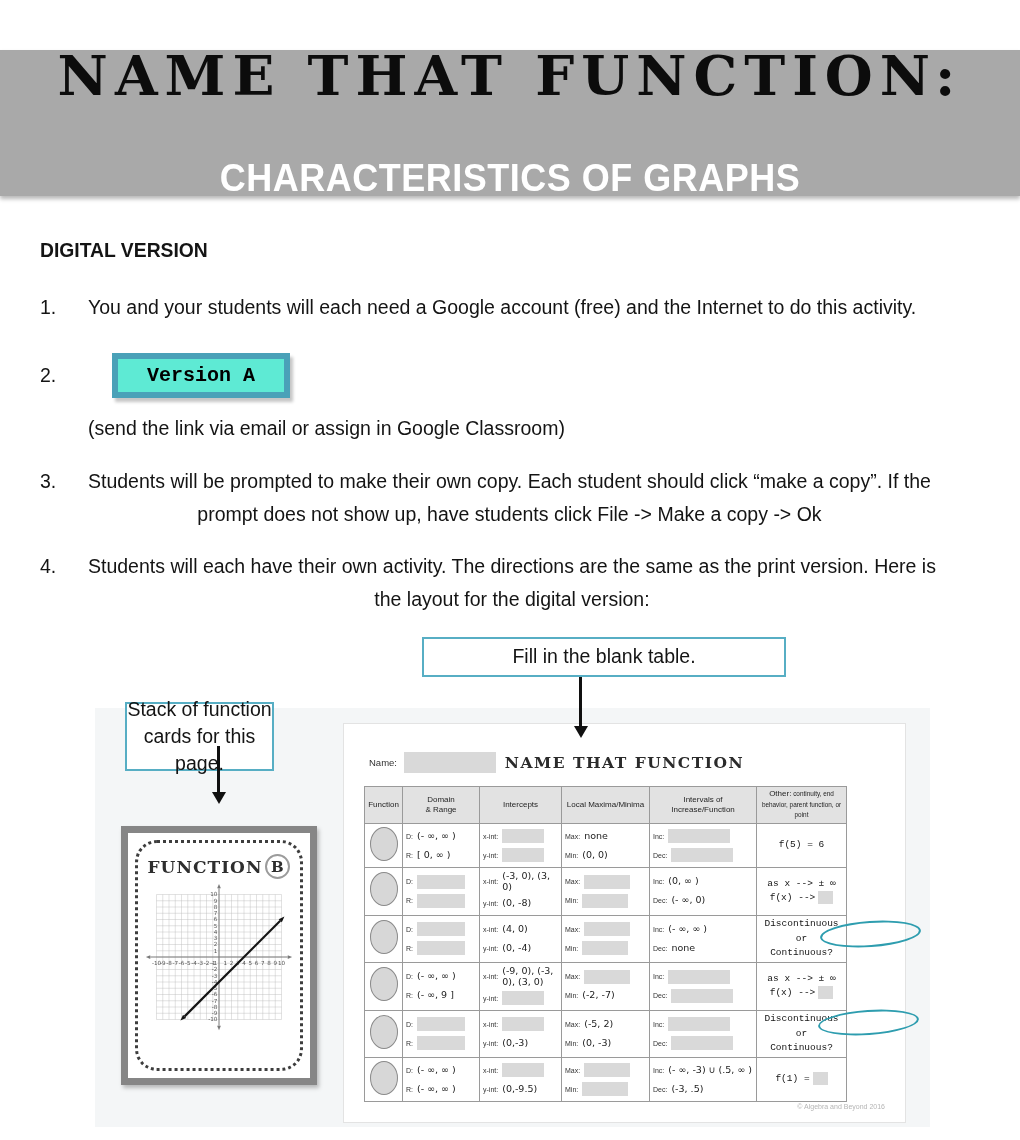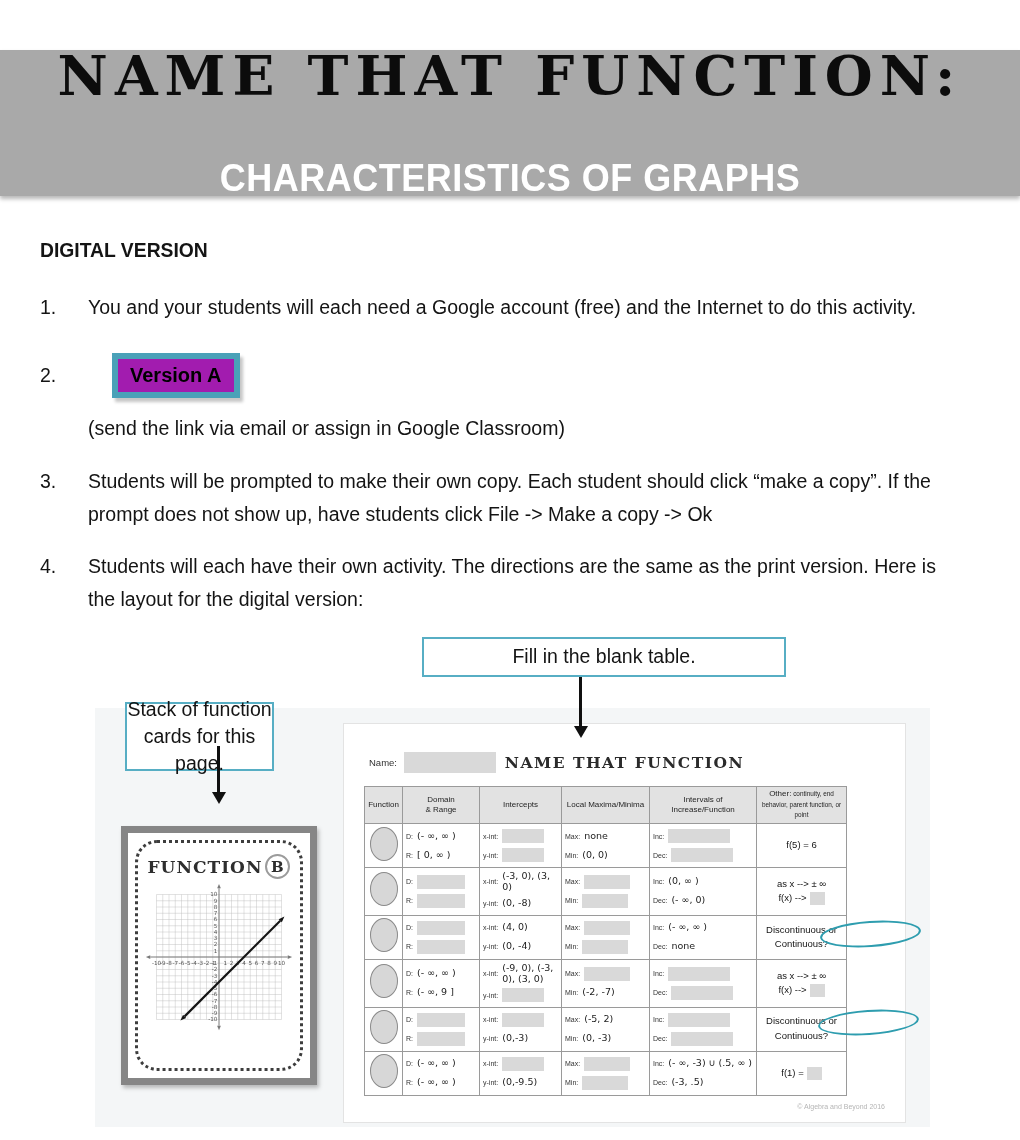--- a/index.html
+++ b/index.html
@@ -20,24 +20,24 @@
   .banner-title{font-family:"DejaVu Serif", serif; font-weight:900; font-size:55px;
     letter-spacing:7px; color:#0c0c0c; line-height:1; white-space:nowrap;}
   .banner-sub{font-weight:700; font-size:36px; color:#ffffff; letter-spacing:.5px;
     margin-top:7px; transform:scaleY(1.08);}
 
   
   .section-title{left:40px; top:238px; font-size:21px; font-weight:700;
     transform:scaleX(.92); transform-origin:left;}
   .step{left:40px; font-size:19.5px; line-height:33px; display:flex; align-items:flex-start;}
   .step-num{width:48px; flex:none;}
-  .step-text{white-space:pre-line; max-width:895px;}
+  .step-text{white-space:pre-line; max-width:895px;text-align:center;}
   #step-2{align-items:center; height:48px;}
-  .version-btn{border:6px solid var(--accent); background:#a21caf; font-family:Liberation Sans, sans-serif;
-    font-weight:700; font-size:20px; padding:5px 12px; margin-left:24px;
+  .version-btn{border:6px solid var(--accent); background:#5eead4; font-family:Liberation Mono, monospace;
+    font-weight:700; font-size:20px; padding:5px 29px; margin-left:24px;
     box-shadow:3px 4px 3px #c6c6c6; cursor:pointer; white-space:nowrap;}
   .note{left:88px; font-size:19.5px;}
 
   
   .callout{border:2px solid var(--callout); background:#fff; display:flex; align-items:center;
     justify-content:center; text-align:center; font-size:19.5px; line-height:1.4;
     white-space:pre-line; z-index:5;}
   #callout-table{left:422px; top:637px; width:364px; height:40px;}
   #callout-cards{left:125px; top:702px; width:149px; height:69px;}
   .v-arrow{width:3px; background:#101010; z-index:5;}
@@ -91,21 +91,21 @@
     background:#d7d7d7; border:1px solid #8a8a8a;}
   .pair{display:flex; align-items:center; margin:2px 0; min-height:17px;}
   .plbl{font-size:7px; color:#333; margin-right:4px; flex:none;}
   .pval{font-family:"DejaVu Sans", sans-serif; font-size:9.5px; color:#1b1b1b;
     line-height:1.15;}
   .blank{display:inline-block; background:var(--blank); height:14px; vertical-align:middle;}
   .bk-d,.bk-r{width:48px;} .bk-xint,.bk-yint{width:42px;}
   .bk-max,.bk-min{width:46px;} .bk-inc,.bk-dec{width:62px;}
   .bk-sm{width:15px; height:13px; margin-left:3px;}
   .other-cell{text-align:center;}
-  .oline{font-family:Liberation Sans, sans-serif; font-size:9.5px; line-height:1.55;}
+  .oline{font-family:Liberation Mono, monospace; font-size:9.5px; line-height:1.55;}
   .ws-copyright{position:absolute; right:20px; top:379px; font-size:7px; color:#b5b5b5;}
 
   
   .oval{border:2px solid var(--oval); border-radius:50%; transform:rotate(-4deg);
     z-index:6; background:transparent;}
   #oval-1{left:820px; top:921px; width:101px; height:26px;}
   #oval-2{left:818px; top:1010px; width:101px; height:25px;}
 </style>
 </head>
 <body>

